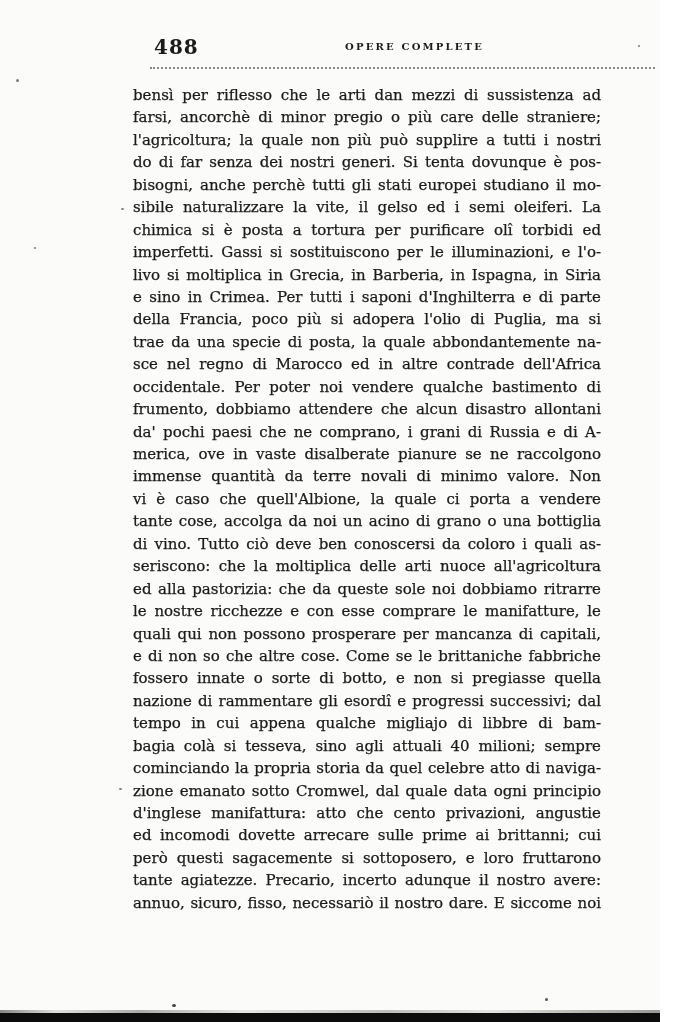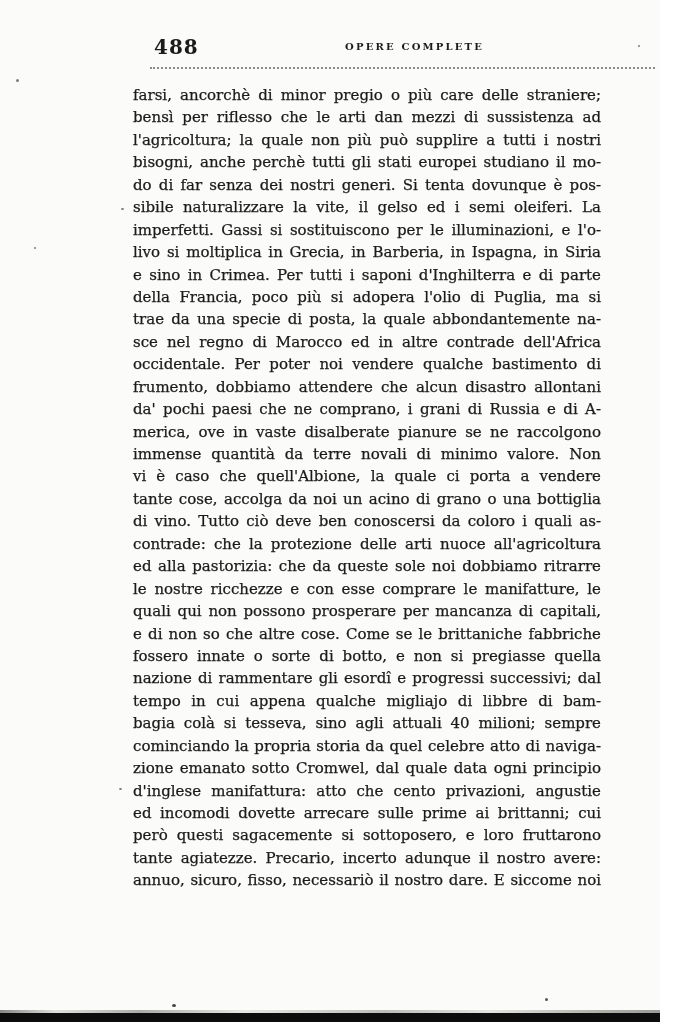--- a/index.html
+++ b/index.html
@@ -54,41 +54,42 @@
 </style>
 </head>
 <body>
 
 <div class="page">
   <span class="header-pagenum">488</span>
   <span class="header-title">OPERE COMPLETE</span>
   <div class="dotted-rule"></div>
 
   <div class="body-text">
+      <div class="line">bensì per riflesso che le arti dan mezzi di sussistenza ad</div>
       <div class="line">farsi, ancorchè di minor pregio o più care delle straniere;</div>
-      <div class="line">bensì per riflesso che le arti dan mezzi di sussistenza ad</div>
       <div class="line">l'agricoltura; la quale non più può supplire a tutti i nostri</div>
+      <div class="line">do di far senza dei nostri generi. Si tenta dovunque è pos-</div>
       <div class="line">bisogni, anche perchè tutti gli stati europei studiano il mo-</div>
-      <div class="line">do di far senza dei nostri generi. Si tenta dovunque è pos-</div>
       <div class="line">sibile naturalizzare la vite, il gelso ed i semi oleiferi. La</div>
+      <div class="line">chimica si è posta a tortura per purificare olî torbidi ed</div>
       <div class="line">imperfetti. Gassi si sostituiscono per le illuminazioni, e l'o-</div>
       <div class="line">livo si moltiplica in Grecia, in Barberia, in Ispagna, in Siria</div>
       <div class="line">e sino in Crimea. Per tutti i saponi d'Inghilterra e di parte</div>
       <div class="line">della Francia, poco più si adopera l'olio di Puglia, ma si</div>
       <div class="line">trae da una specie di posta, la quale abbondantemente na-</div>
       <div class="line">sce nel regno di Marocco ed in altre contrade dell'Africa</div>
       <div class="line">occidentale. Per poter noi vendere qualche bastimento di</div>
       <div class="line">frumento, dobbiamo attendere che alcun disastro allontani</div>
       <div class="line">da' pochi paesi che ne comprano, i grani di Russia e di A-</div>
       <div class="line">merica, ove in vaste disalberate pianure se ne raccolgono</div>
       <div class="line">immense quantità da terre novali di minimo valore. Non</div>
       <div class="line">vi è caso che quell'Albione, la quale ci porta a vendere</div>
       <div class="line">tante cose, accolga da noi un acino di grano o una bottiglia</div>
       <div class="line">di vino. Tutto ciò deve ben conoscersi da coloro i quali as-</div>
-      <div class="line">contrade: che la protezione delle arti nuoce all'agricoltura</div>
+      <div class="line">seriscono: che la moltiplica delle arti nuoce all'agricoltura</div>
       <div class="line">ed alla pastorizia: che da queste sole noi dobbiamo ritrarre</div>
       <div class="line">le nostre ricchezze e con esse comprare le manifatture, le</div>
       <div class="line">quali qui non possono prosperare per mancanza di capitali,</div>
       <div class="line">e di non so che altre cose. Come se le brittaniche fabbriche</div>
       <div class="line">fossero innate o sorte di botto, e non si pregiasse quella</div>
       <div class="line">nazione di rammentare gli esordî e progressi successivi; dal</div>
       <div class="line">tempo in cui appena qualche migliajo di libbre di bam-</div>
       <div class="line">bagia colà si tesseva, sino agli attuali 40 milioni; sempre</div>
       <div class="line">cominciando la propria storia da quel celebre atto di naviga-</div>
       <div class="line">zione emanato sotto Cromwel, dal quale data ogni principio</div>

